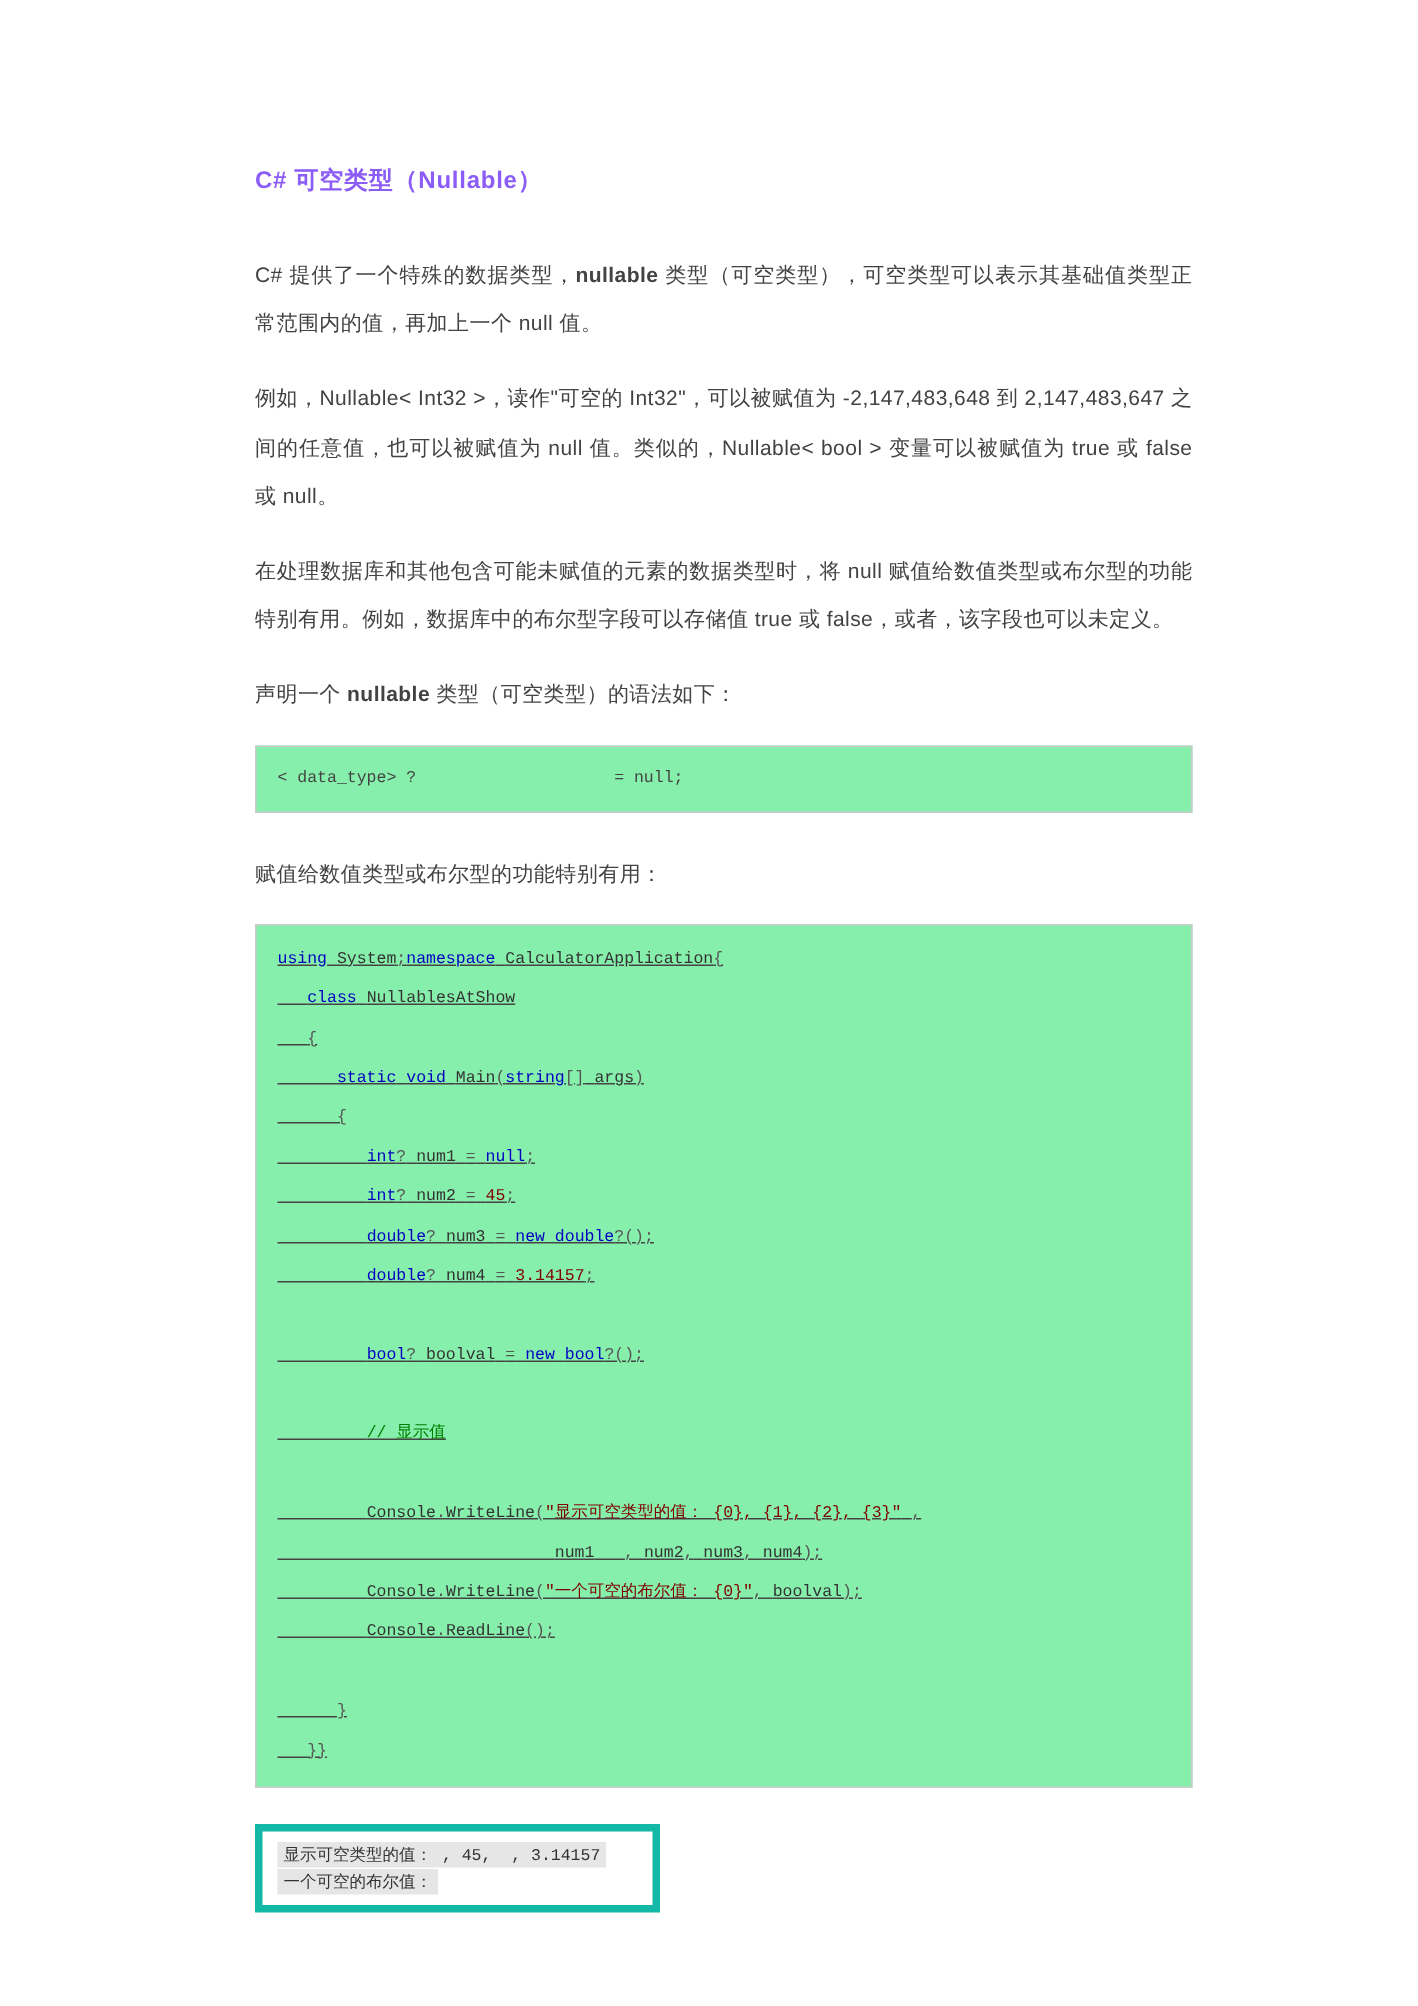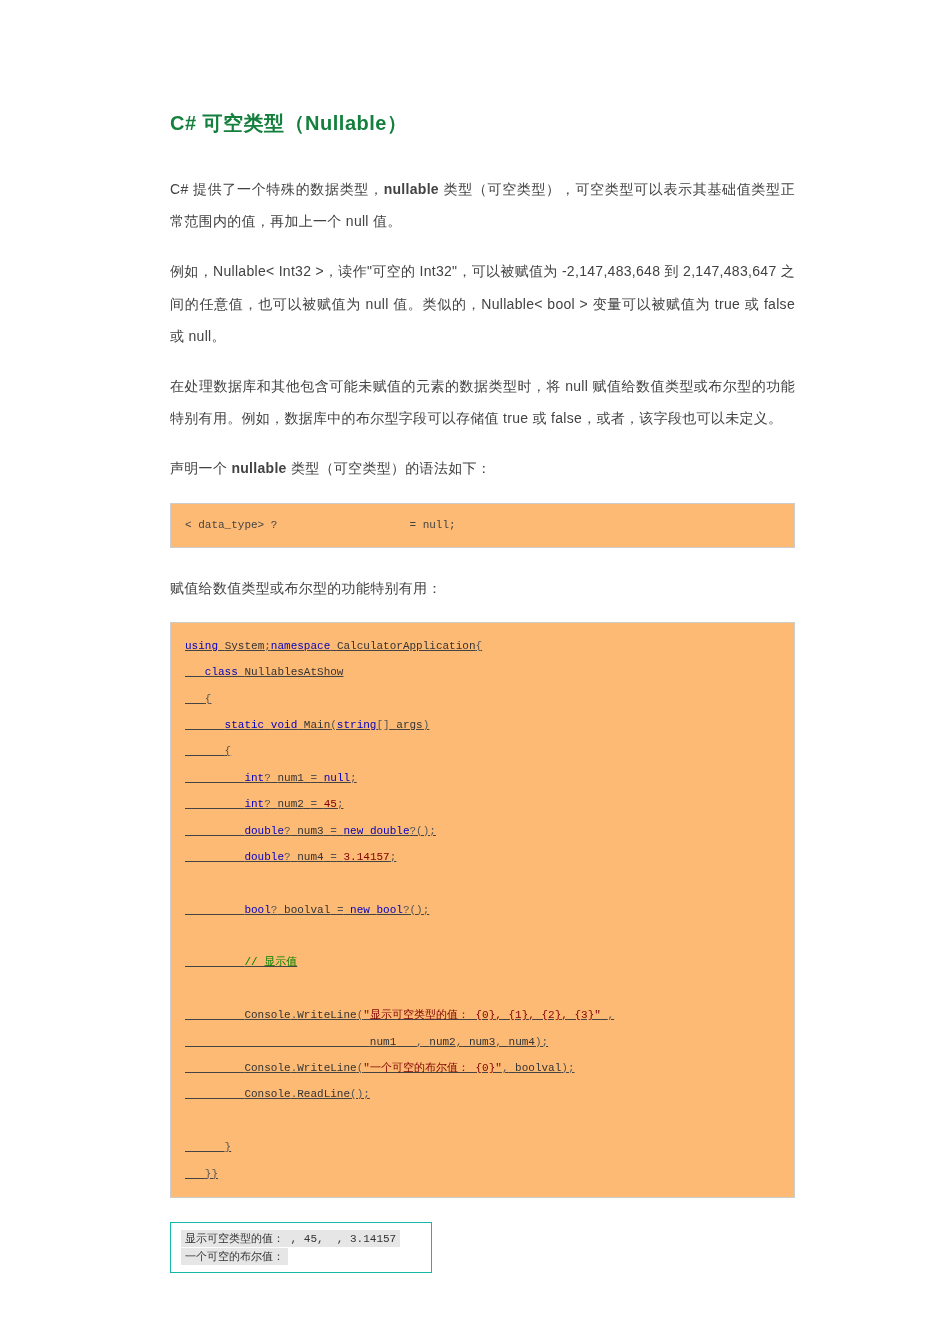--- a/index.html
+++ b/index.html
@@ -7,57 +7,57 @@
     padding: 0;
     background: #ffffff;
     font-family: "Microsoft YaHei", "PingFang SC", "Hiragino Sans GB", Arial, sans-serif;
     color: #333333;
     width: 945px;
   }
   .page {
     padding: 110px 150px 60px 170px;
   }
   h1 {
-    font-size: 20px;
+    font-size: 16px;
     font-weight: bold;
     margin: 0 0 36px 0;
-    color: #15803d;
+    color: #8b5cf6;
     letter-spacing: 0.5px;
   }
   p {
     font-size: 14px;
     line-height: 2.3;
     margin: 0 0 18px 0;
     color: #424242;
     letter-spacing: 0.3px;
     text-align: justify;
     text-justify: inter-ideograph;
   }
   p b { font-weight: bold; }
   .codebox {
     border: 1px solid #cccccc;
-    background: #fdba74;
+    background: #86efac;
     padding: 10px 14px;
     font-family: Consolas, "Courier New", monospace;
     font-size: 11px;
     line-height: 2.1;
     white-space: pre;
     margin: 0 0 24px 0;
     color: #444;
   }
   .codebox.tall { line-height: 2.4; text-decoration: underline; }
   .kw  { color: #0000c0; }
   .num { color: #800000; }
   .str { color: #800000; }
   .cmt { color: #008000; }
   .pun { color: #555; }
   .id  { color: #333; }
   .fn  { color: #333; }
   .resultbox {
-    border: 1px solid #14b8a6;
+    border: 5px solid #14b8a6;
     background: #ffffff;
     padding: 6px 10px 6px 10px;
     font-family: Consolas, "Courier New", monospace;
     font-size: 11px;
     margin: 0 0 24px 0;
     display: inline-block;
     min-width: 240px;
   }
   .resultbox .ln {
     display: block;

